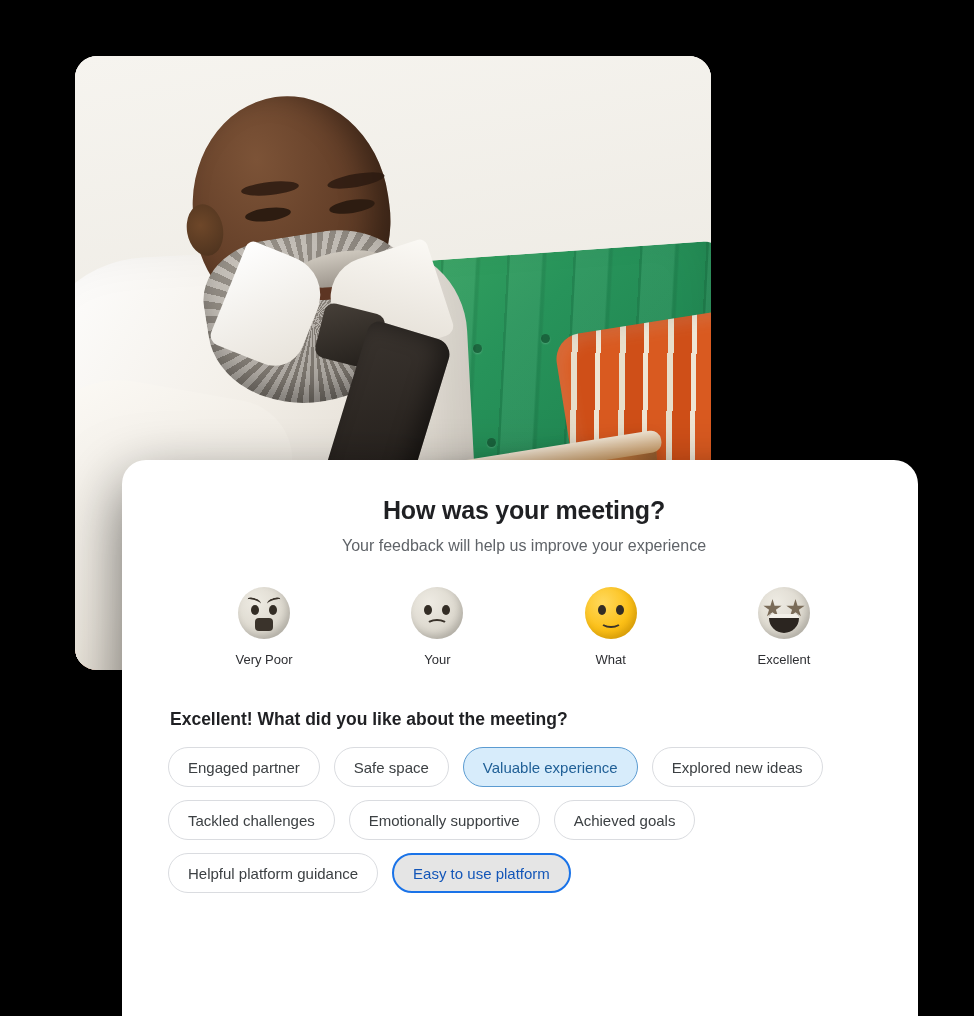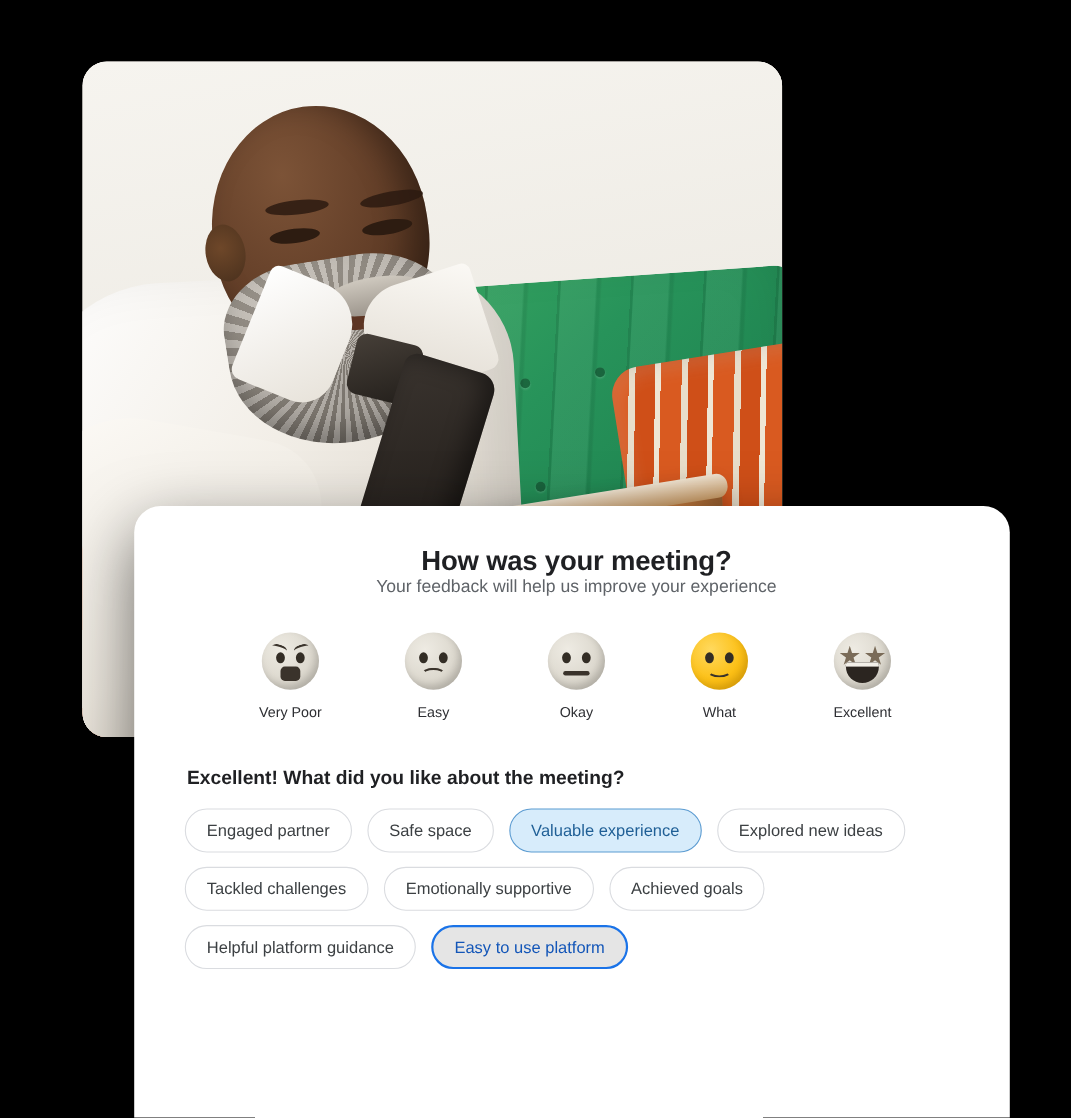--- a/index.html
+++ b/index.html
@@ -305,21 +305,21 @@
     font-size: 25px;
     font-weight: bold;
     color: #1f2023;
     letter-spacing: -0.2px;
     margin-top: 6px;
   }
   .fb-subtitle {
     text-align: center;
     font-size: 16px;
     color: #5f6368;
-    margin-top: 0;
+    margin-top: 12px;
   }
 
   
   .rating-row {
     display: flex;
     justify-content: space-between;
     align-items: flex-start;
     margin: 32px 36px 0 36px;
   }
   .rating-item {
@@ -530,31 +530,23 @@
         </div>
         <div class="rating-label">Very Poor</div>
       </div>
 
       <div class="rating-item">
         <div class="face">
           <span class="f-eye l"></span>
             <span class="f-eye r"></span>
           <span class="mouth-frown"></span>
         </div>
-        <div class="rating-label">Easy</div>
+        <div class="rating-label">Your</div>
       </div>
 
-      <div class="rating-item">
-        <div class="face">
-          <span class="f-eye l"></span>
-            <span class="f-eye r"></span>
-          <span class="mouth-flat"></span>
-        </div>
-        <div class="rating-label">Okay</div>
-      </div>
 
       <div class="rating-item">
         <div class="face selected">
           <span class="f-eye l"></span>
             <span class="f-eye r"></span>
           <span class="mouth-smile"></span>
         </div>
         <div class="rating-label">What</div>
       </div>
 

